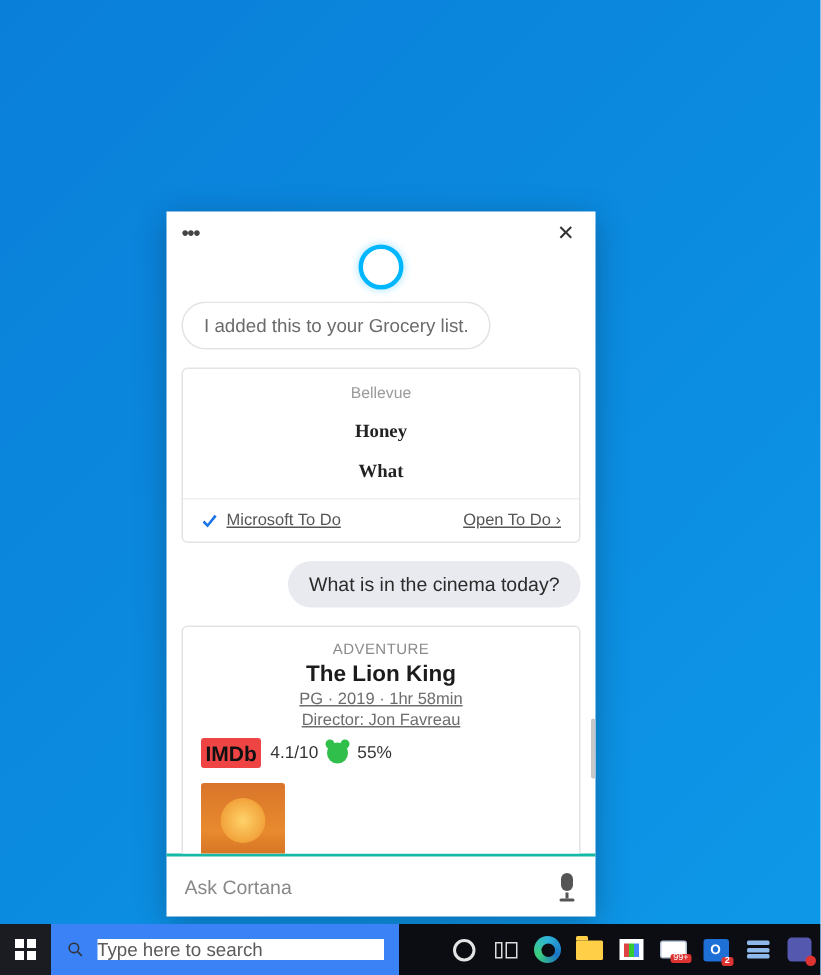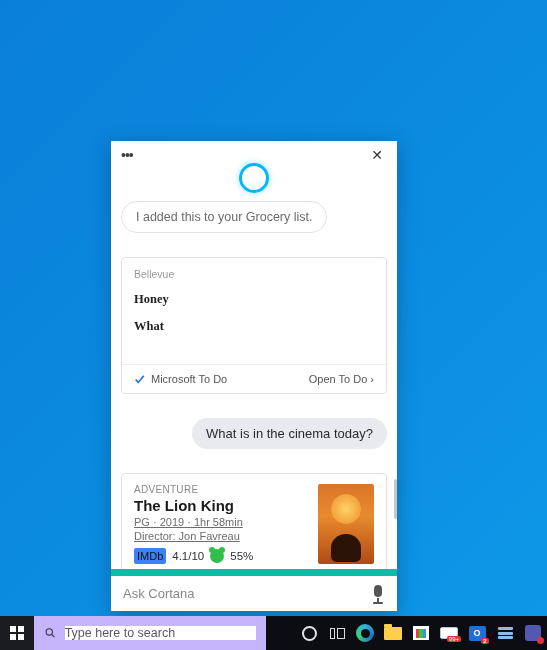--- a/index.html
+++ b/index.html
@@ -30,72 +30,73 @@
     }
     .menu-dots { font-size: 14px; color: #444; cursor: pointer; letter-spacing: -1px; }
     .close-x { color: #333; font-size: 14px; cursor: pointer; padding: 2px 4px; }
     .logo-area { display: flex; justify-content: center; margin-top: -6px; margin-bottom: 8px; }
     .cortana-ring {
       width: 30px; height: 30px; border: 3px solid #00b7ff;
       border-radius: 50%; box-shadow: 0 0 6px rgba(0,183,255,0.4);
     }
     .chat-scroll {
       flex: 1; overflow: hidden; padding: 0 10px 4px 10px;
-      display: flex; flex-direction: column; gap: 24px;
+      display: flex; flex-direction: column; gap: 12px;
       position: relative;
+      text-align: center;
     }
     .bubble-bot, .bubble-user {
       border-radius: 18px; padding: 8px 14px; font-size: 12.5px; max-width: 90%;
     }
     .bubble-bot {
       background: #ffffff; border: 1px solid #e3e3e3; color: #6b6b6b;
       align-self: flex-start;
     }
     .bubble-user {
       background: #e9eaf0; color: #2b2b2b; align-self: flex-end; font-size: 13px;
     }
     .card {
       border: 1px solid #e3e3e3; border-radius: 4px; background: #fff;
       padding: 10px 12px; font-size: 12px;
     }
     .card .card-label { color: #9b9b9b; font-size: 10.5px; margin-bottom: 6px; }
     .grocery-item { color: #222; font-weight: 600; font-size: 12.5px; padding: 6px 0; font-family: Liberation Serif, serif; }
     .card-footer {
       display: flex; justify-content: space-between; align-items: center;
-      border-top: 1px solid #eee; margin: 24px -12px -10px -12px; padding: 8px 12px;
-      font-size: 11px; color: #555;
+      border-top: 1px solid #eee; margin: 4px -12px -10px -12px; padding: 8px 12px;
+      font-size: 11px; color: #555; text-decoration: underline;
     }
     .footer-left { display: flex; align-items: center; gap: 6px; }
     .check-icon { width: 11px; height: 11px; background: #1a73e8; clip-path: polygon(40% 70%, 20% 50%, 10% 62%, 40% 92%, 95% 25%, 82% 15%); }
     .card-footer .open-link { color: #555; font-size: 11px; cursor: pointer; }
-    .movie-card { display: flex; gap: 10px; }
+    .movie-card { display: flex; gap: 10px; flex-direction: column; }
     .movie-info { flex: 1; }
     .movie-cat { color: #8a8a8a; font-size: 10px; text-transform: uppercase; letter-spacing: 0.3px; }
     .movie-title { font-weight: 700; font-size: 15px; color: #1b1b1b; margin-top: 2px; }
     .movie-meta, .movie-dir { color: #6d6d6d; font-size: 11px; margin-top: 2px; text-decoration: underline; }
     .ratings { display: flex; align-items: center; gap: 6px; margin-top: 6px; font-size: 11.5px; color: #333; }
-    .imdb-badge { background: #3b82f6; color: #111; font-weight: 400; font-size: 11px; padding: 2px 3px; border-radius: 2px; }
+    .imdb-badge { background: #ef4444; color: #111; font-weight: 700; font-size: 14px; padding: 2px 3px; border-radius: 2px; }
     .rt-badge {
       width: 14px; height: 14px; border-radius: 50%; background: #2fbf4a;
       position: relative;
     }
     .rt-badge::before, .rt-badge::after {
       content: ""; position: absolute; background: #2fbf4a; border-radius: 50%;
     }
     .rt-badge::before { width: 6px; height: 6px; top: -2px; left: -1px; }
     .rt-badge::after { width: 6px; height: 6px; top: -2px; right: -1px; }
     .movie-poster {
       width: 56px; height: 80px; border-radius: 2px;
       background: linear-gradient(to bottom, #d9752a 0%, #e88a2e 40%, #b04a14 100%);
       position: relative; overflow: hidden;
     }
     .movie-poster .sun { position: absolute; top: 10px; left: 50%; transform: translateX(-50%); width: 30px; height: 30px; background: radial-gradient(circle, #ffd26a 0%, #f2a23a 70%, transparent 72%); border-radius: 50%; }
     .movie-poster .silh { position: absolute; bottom: 2px; left: 50%; transform: translateX(-50%); width: 30px; height: 28px; background: #2a1205; border-radius: 50% 50% 20% 20%; }
     .input-row {
-      height: 42px; border-top: 7px solid #14b8a6; display: flex; align-items: center;
+      height: 42px; border-top: 2px solid #14b8a6; display: flex; align-items: center;
       padding: 0 12px; gap: 8px;
     }
     .input-row .ask { flex: 1; border: none; outline: none; font-size: 13px; color: #333; }
     .input-row .ask::placeholder { color: #888; }
     .mic-icon { width: 14px; height: 18px; position: relative; cursor: pointer; }
     .mic-icon .cap { width: 8px; height: 12px; background: #555; border-radius: 4px; margin: 0 auto; }
     .mic-icon .stand { width: 2px; height: 4px; background: #555; margin: 1px auto 0; }
     .mic-icon .base { width: 10px; height: 2px; background: #555; margin: 0 auto; border-radius: 1px; }
     .scroll-hint { position: absolute; right: 0px; top: 278px; width: 3px; height: 40px; background: #c7c7c7; border-radius: 2px; }
 
@@ -105,21 +106,21 @@
       background: #0b0d12; display: flex; align-items: center; color: #eaeaea;
     }
     .start-btn {
       width: 34px; height: 34px; display: flex; align-items: center; justify-content: center; cursor: pointer; background: #1a1c22;
     }
     .win-logo {
       width: 14px; height: 14px; display: grid; grid-template-columns: 1fr 1fr; grid-template-rows: 1fr 1fr; gap: 1.5px;
     }
     .win-logo span { background: #fff; }
     .searchbox {
-      flex: 0 0 232px; height: 34px; background: #c4b5fd; display: flex; align-items: center; padding: 0 10px; gap: 8px;
+      flex: 0 0 232px; height: 34px; background: #3b82f6; display: flex; align-items: center; padding: 0 10px; gap: 8px;
     }
     .searchbox svg { width: 14px; height: 14px; }
     .searchbox input {
       border: none; outline: none; font-size: 12.5px; color: #333; width: 100%;
     }
     .searchbox input::placeholder { color: #5a5a5a; }
     .tb-icons { display: flex; align-items: center; height: 100%; margin-left: auto; }
     .tb-icon {
       width: 28px; height: 34px; display: flex; align-items: center; justify-content: center;
       cursor: pointer; font-size: 15px;

